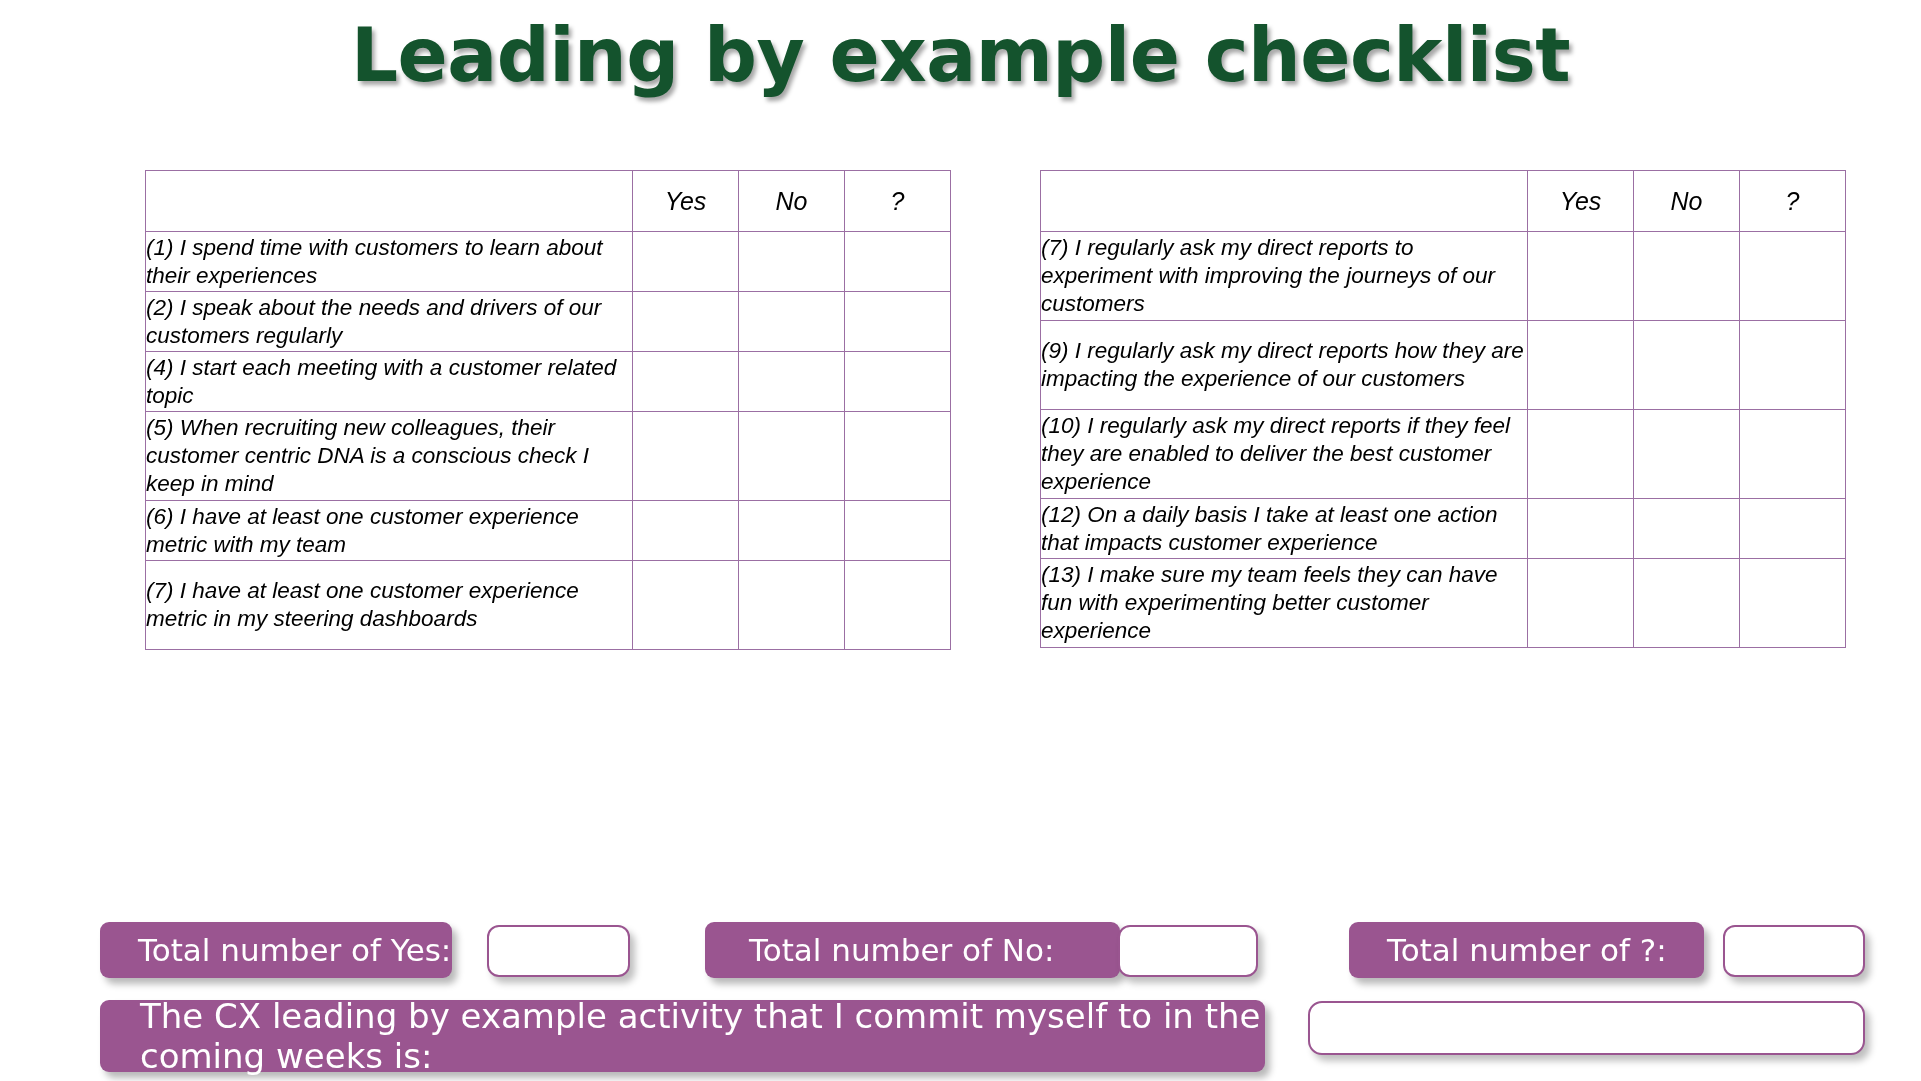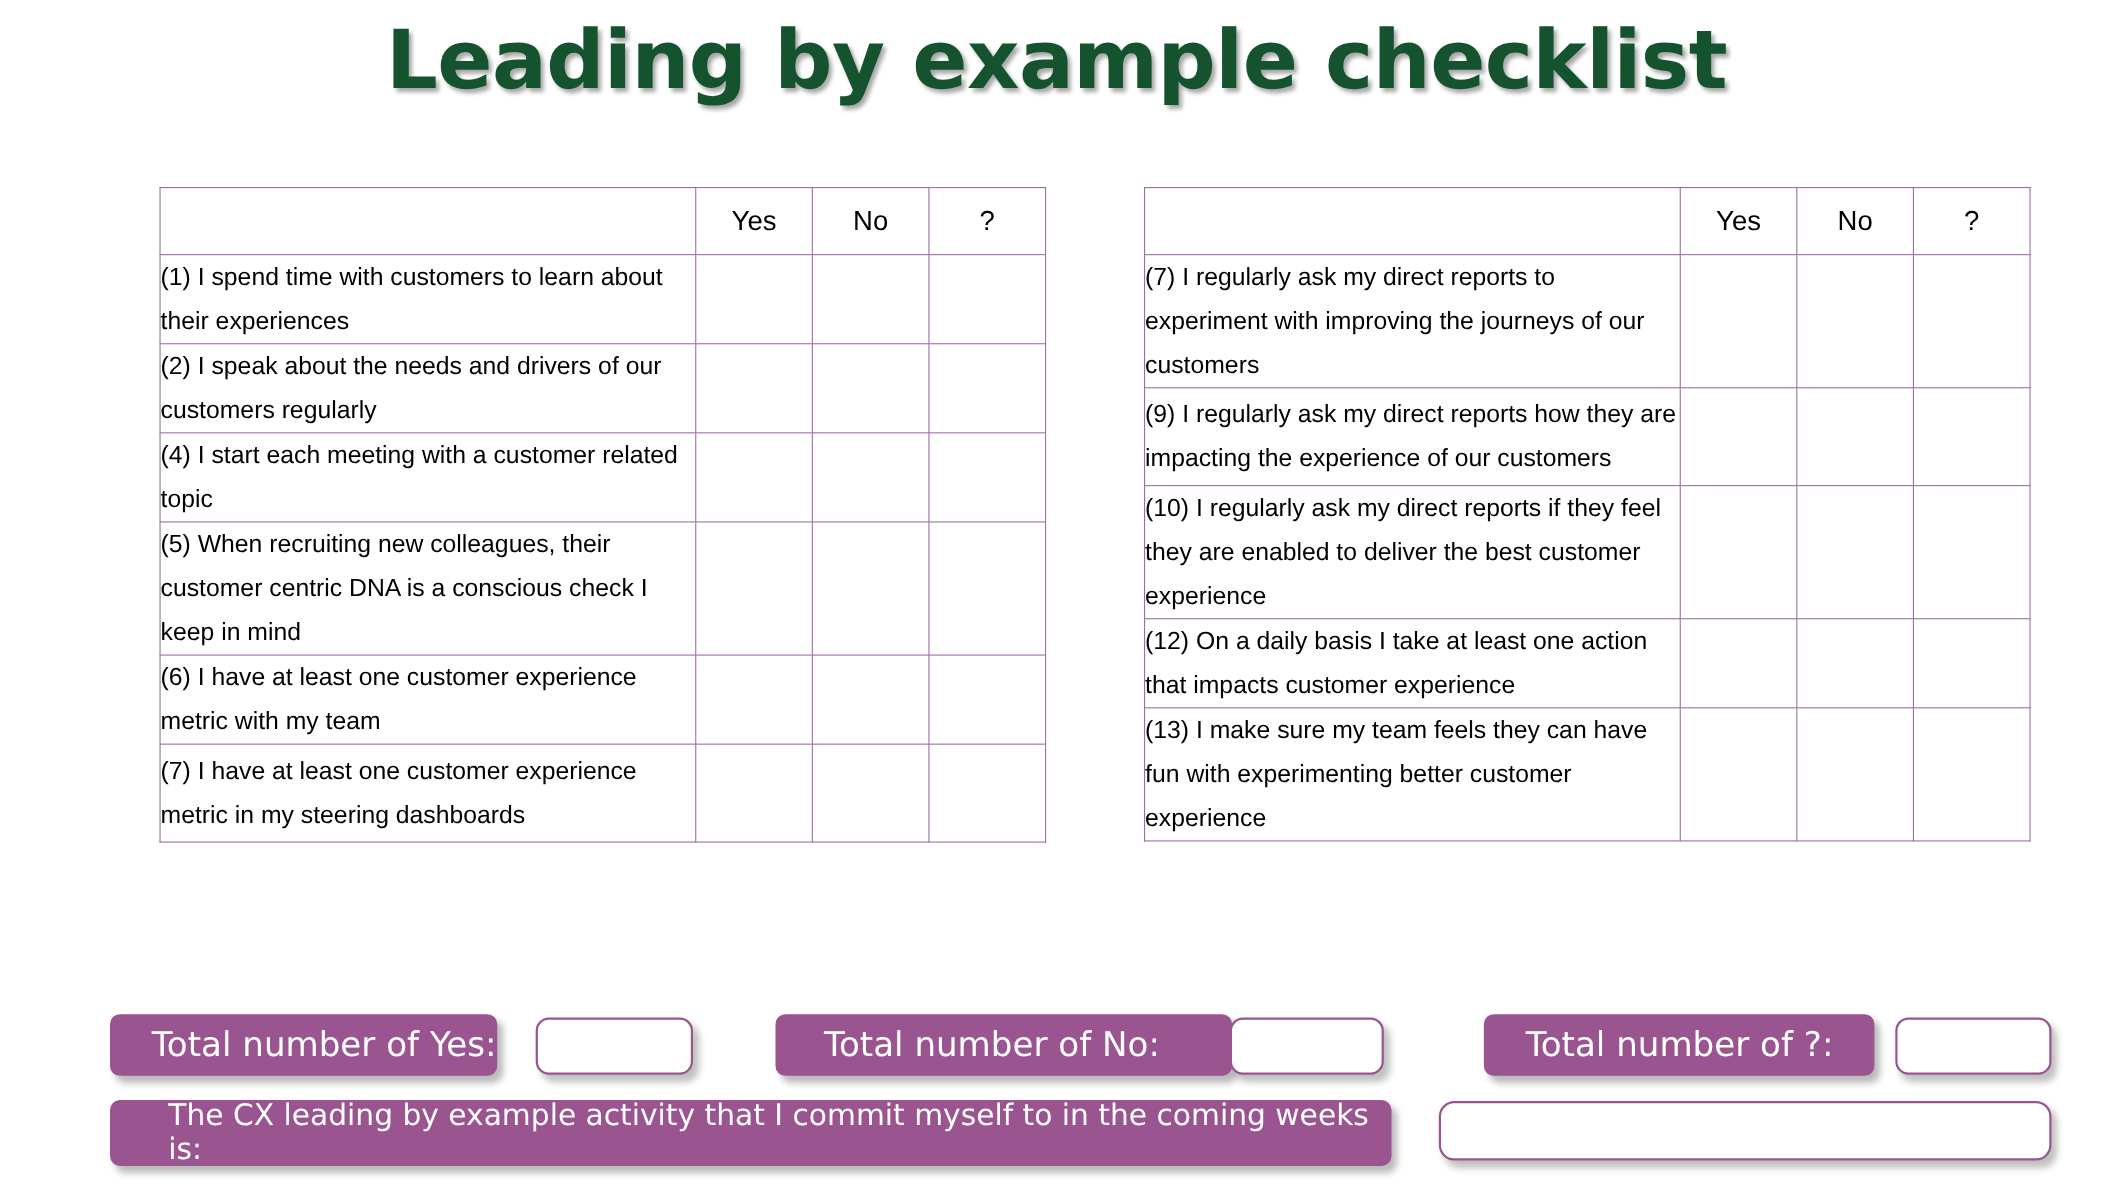--- a/index.html
+++ b/index.html
@@ -32,20 +32,21 @@
     white-space: nowrap;
   }
 
   
   .tables-area {
     position: absolute;
     top: 170px;
     left: 0;
     width: 1921px;
     height: 740px;
+    font-style: italic;
   }
   .checklist-table {
     position: absolute;
     border-collapse: collapse;
     table-layout: fixed;
   }
   .checklist-table.left  { left: 145px;  width: 805px; }
   .checklist-table.right { left: 1040px; width: 805px; }
 
   .checklist-table td, .checklist-table th {
@@ -65,21 +66,21 @@
     height: 60px;
     text-align: center;
     font-size: 25px;
     font-weight: normal;
     color: #000000;
   }
 
   .statement-cell {
     padding: 12px 14px 12px 18px;
     font-size: 22.5px;
-    line-height: 40px;
+    line-height: 28px;
     color: #000000;
   }
   .answer-cell { }
 
   
   tr.r2 .statement-cell { height: 59px; }
   tr.r3 .statement-cell { height: 88px; }
 
   
   .totals-row {
@@ -125,29 +126,29 @@
     position: absolute;
     top: 1000px;
     left: 0;
     width: 1921px;
     height: 70px;
   }
   .pill-commit {
     position: absolute;
     left: 100px;
     width: 1165px;
-    height: 60px;
+    height: 72px;
     background: #9A5590;
     border-radius: 9px;
     color: #ffffff;
     font-family: "DejaVu Sans", sans-serif;
-    font-size: 27px;
+    font-size: 34px;
     display: flex;
     align-items: center;
-    padding-left: 53px;
+    padding-left: 40px;
     box-sizing: border-box;
     box-shadow: 5px 6px 7px rgba(0,0,0,0.28);
   }
   .box-commit {
     position: absolute;
     left: 1308px;
     top: 1px;
     width: 557px;
     height: 54px;
     background: #ffffff;

